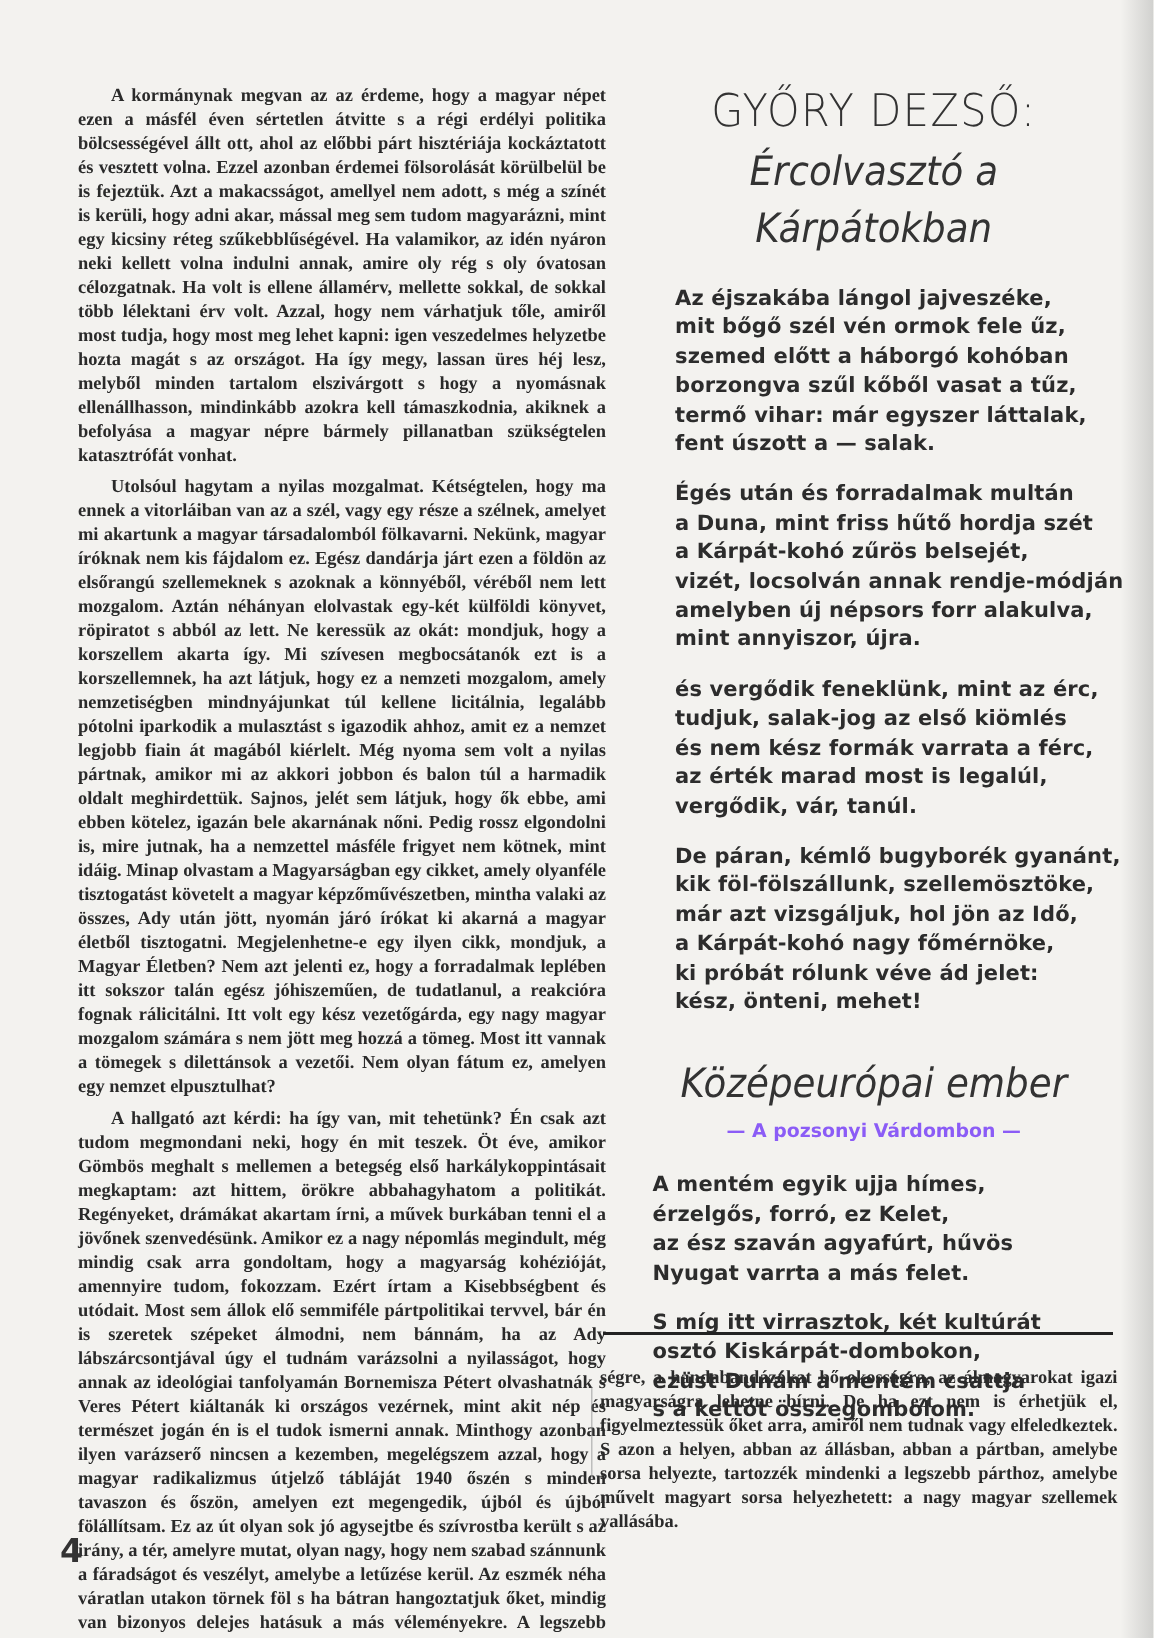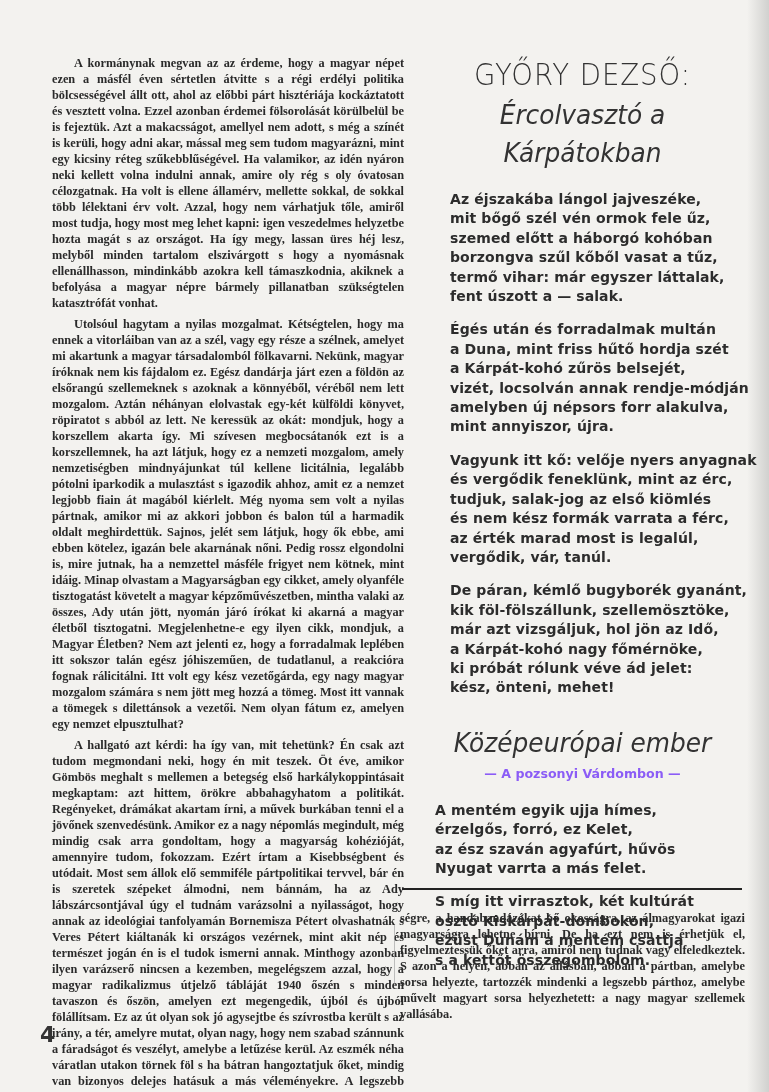--- a/index.html
+++ b/index.html
@@ -167,21 +167,20 @@
   </div>
   <div class="stanza">
     <span class="line">Égés után és forradalmak multán</span>
     <span class="line">a Duna, mint friss hűtő hordja szét</span>
     <span class="line">a Kárpát-kohó zűrös belsejét,</span>
     <span class="line">vizét, locsolván annak rendje-módján</span>
     <span class="line">amelyben új népsors forr alakulva,</span>
     <span class="line">mint annyiszor, újra.</span>
   </div>
   <div class="stanza">
-    <span class="line">Vagyunk itt kő: velője nyers anyagnak</span>
     <span class="line">és vergődik feneklünk, mint az érc,</span>
     <span class="line">tudjuk, salak-jog az első kiömlés</span>
     <span class="line">és nem kész formák varrata a férc,</span>
     <span class="line">az érték marad most is legalúl,</span>
     <span class="line">vergődik, vár, tanúl.</span>
   </div>
   <div class="stanza">
     <span class="line">De páran, kémlő bugyborék gyanánt,</span>
     <span class="line">kik föl-fölszállunk, szellemösztöke,</span>
     <span class="line">már azt vizsgáljuk, hol jön az Idő,</span>

